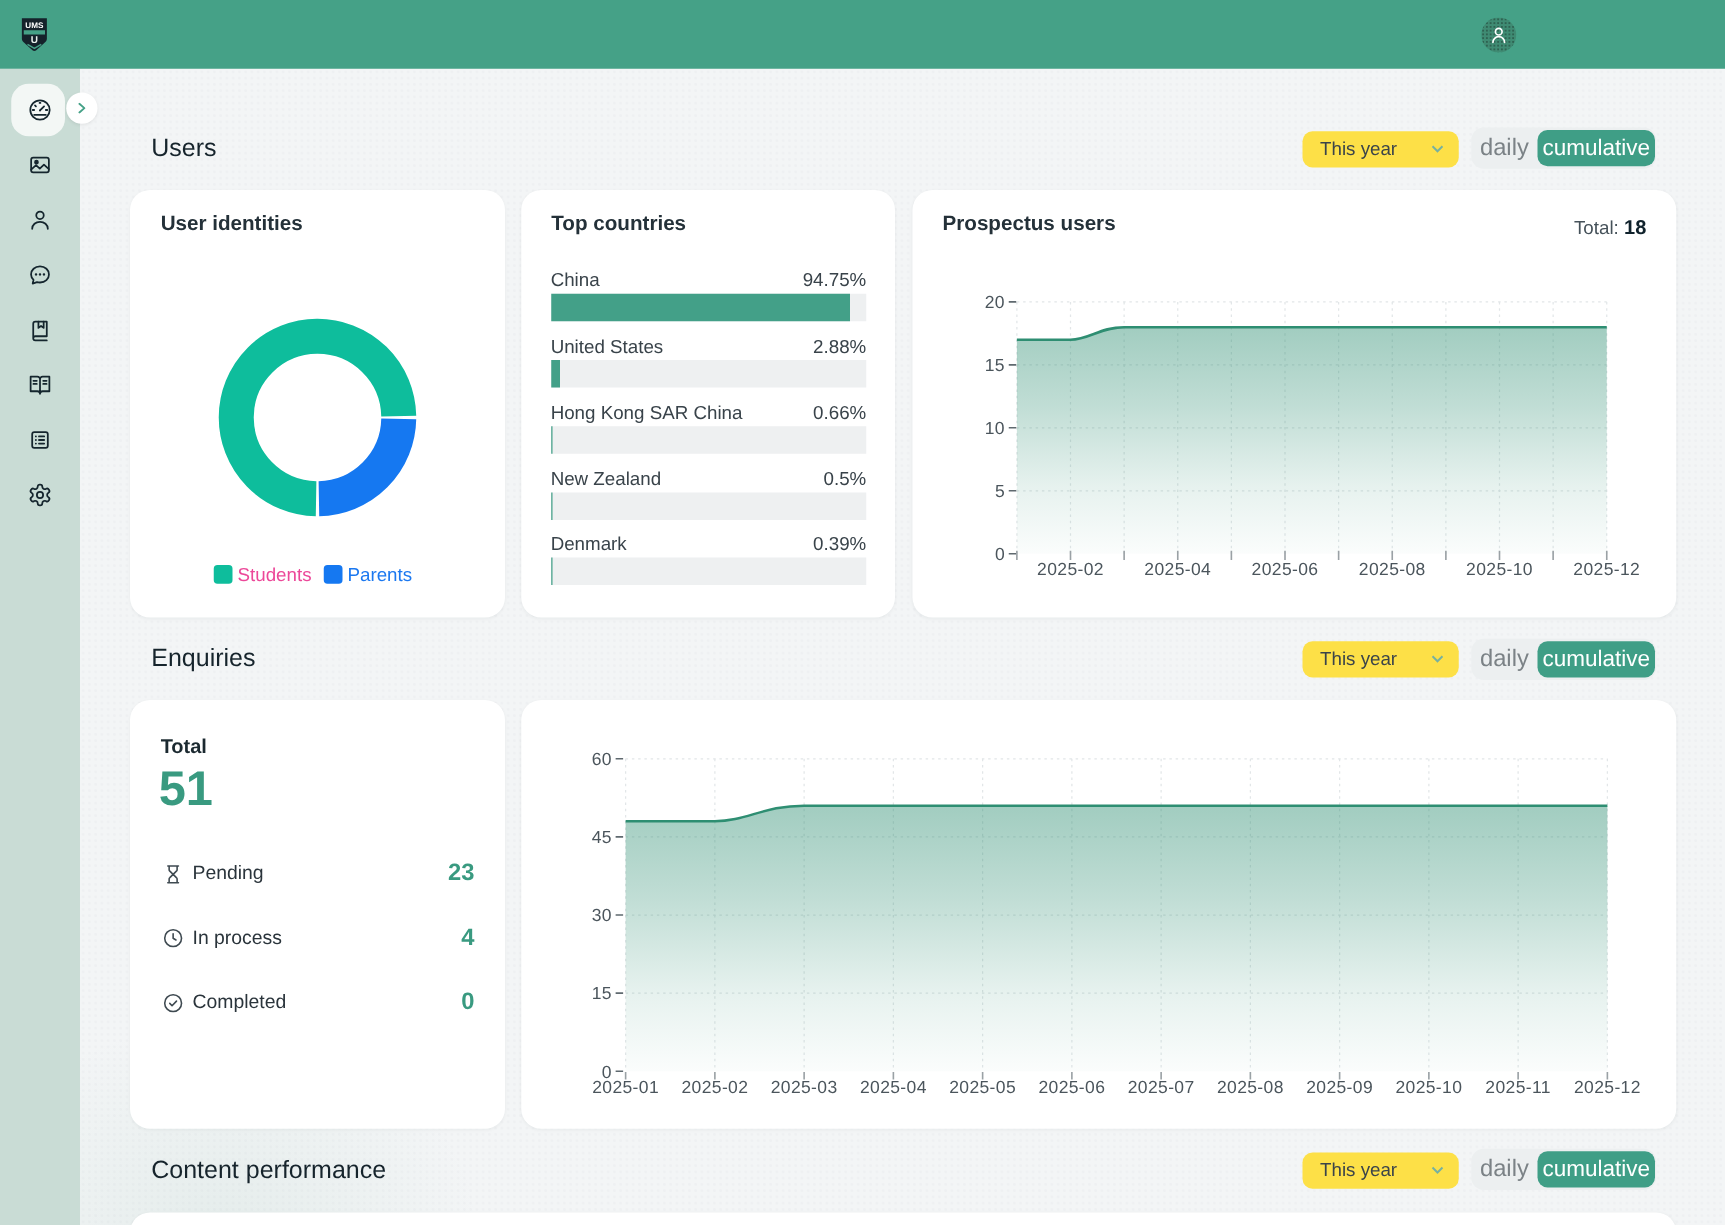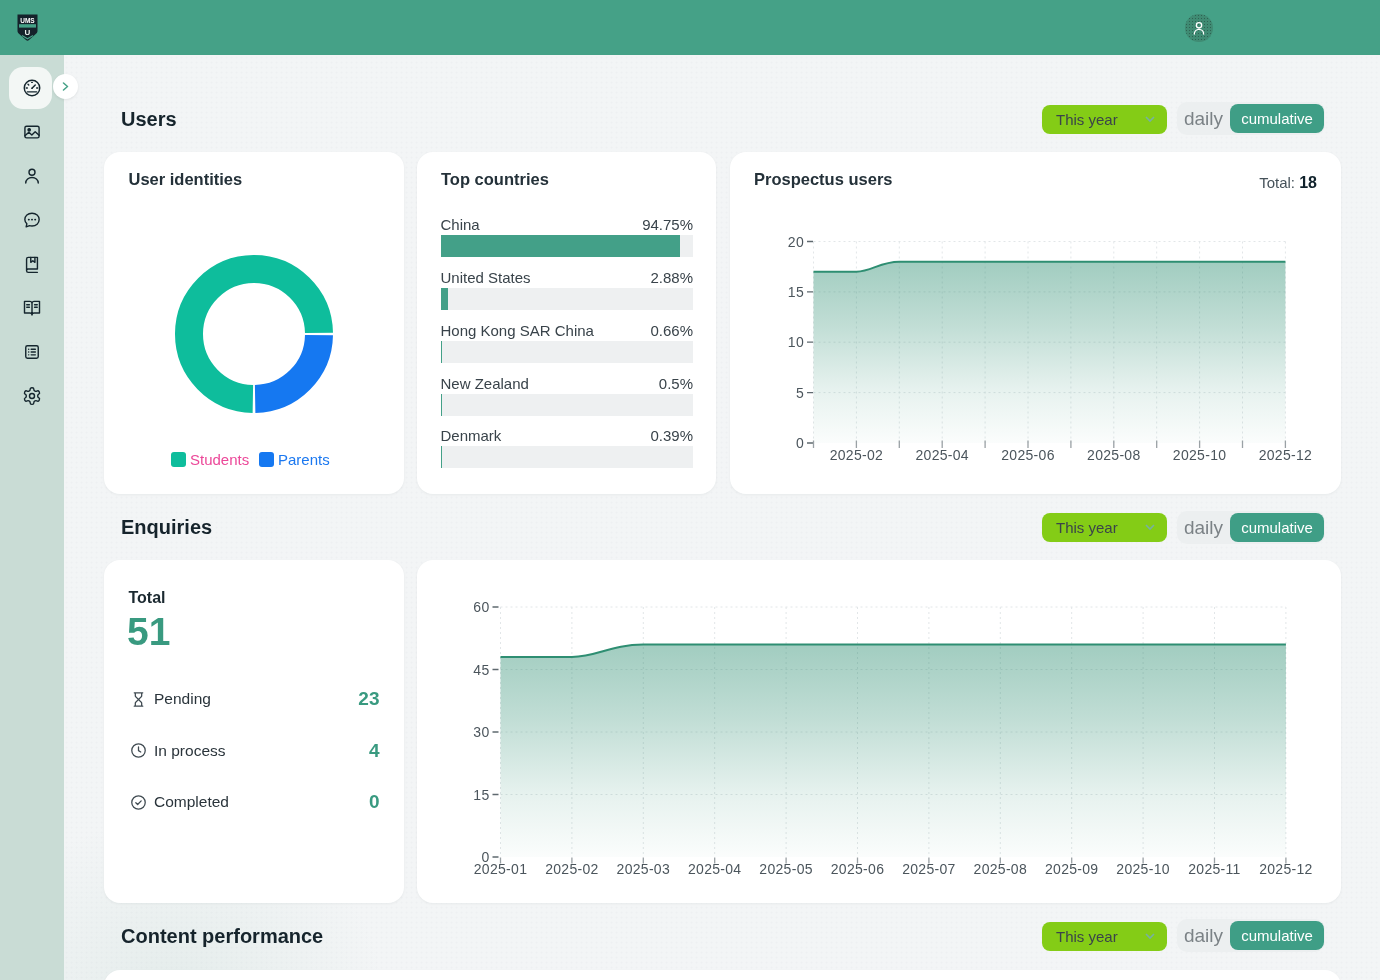--- a/index.html
+++ b/index.html
@@ -12,27 +12,27 @@
 .header { left:0; top:0; width:1380px; height:55px; background:#45a187; z-index:5; }
 .brand { left:46px; top:0; height:55px; line-height:55px; color:#fff; font-size:17.5px; font-weight:600; letter-spacing:0.2px; }
 .avatar { left:1185px; top:14px; width:28px; height:28px; border-radius:50%; background-color:#3f8b73; background-image:radial-gradient(circle, rgba(21,38,32,0.4) 0.8px, rgba(0,0,0,0) 1px); background-size:3px 3px; }
 .email { right:39px; top:0; height:55px; line-height:55px; color:#f0f6f4; font-size:15px; }
 .sidebar { left:0; top:55px; width:64px; height:925px; background:#c9dcd5; z-index:4; }
 .active-item { left:9px; top:12px; width:43px; height:42px; border-radius:14px; background:#f3f7f5; }
 .collapse { left:52.5px; top:19px; width:25px; height:25px; border-radius:50%; background:#fff; box-shadow:0 1px 3px rgba(0,0,0,0.08); z-index:6; }
 .sideicon { left:22px; width:20px; height:20px; }
 .card { background:#fff; border-radius:16px; box-shadow:0 1px 3px rgba(20,45,35,0.05); }
 .ctitle { left:24.5px; top:15px; font-size:16.5px; font-weight:600; color:#243139; line-height:25px; }
-h2.sect { position:absolute; left:121px; font-size:20px; font-weight:700; color:#16242c; line-height:27px; }
-.sel { width:125px; height:29px; border-radius:8px; background:#84cc16; }
+h2.sect { position:absolute; left:121px; font-size:20px; font-weight:400; color:#16242c; line-height:27px; }
+.sel { width:125px; height:29px; border-radius:8px; background:#fde047; }
 .sel span { position:absolute; left:14px; top:0; line-height:29px; font-size:15px; color:#3b444a; }
 .sel svg { position:absolute; right:11px; top:9px; }
 .seg { width:148px; height:33px; border-radius:10px; background:#eceff0; }
 .seg .daily { position:absolute; left:0; top:0; width:53px; line-height:33px; text-align:center; font-size:19px; color:#7b8286; }
-.seg .cum { position:absolute; left:53px; top:2px; width:94px; height:29px; border-radius:8px; background:#3f9e86; color:#fff; font-size:15px; text-align:center; line-height:29px; }
+.seg .cum { position:absolute; left:53px; top:2px; width:94px; height:29px; border-radius:8px; background:#3f9e86; color:#fff; font-size:18px; text-align:center; line-height:29px; }
 .crow { position:absolute; left:24px; width:252.5px; }
 .crow .lab { position:absolute; left:0; top:-20px; width:100%; font-size:15px; color:#39434a; line-height:20px; }
 .crow .pct { position:absolute; right:0; top:-20px; font-size:15px; color:#39434a; line-height:20px; }
 .crow .bar { position:absolute; left:0; top:0; width:252.5px; height:22px; background:#eef0f1; }
 .crow .fill { position:absolute; left:0; top:0; height:22px; background:#43a088; }
 .leg { position:absolute; top:300px; font-size:15px; font-weight:500; line-height:16px; }
 .leg i { display:inline-block; width:15px; height:15px; border-radius:3px; vertical-align:-2px; margin-right:4px; }
 .trow-ic { position:absolute; left:26px; width:17px; height:17px; }
 .trow-lab { position:absolute; left:50px; font-size:15.5px; color:#2a343b; line-height:18px; }
 .trow-val { position:absolute; right:24px; font-size:19px; font-weight:700; color:#399a80; line-height:18px; text-align:right; }

